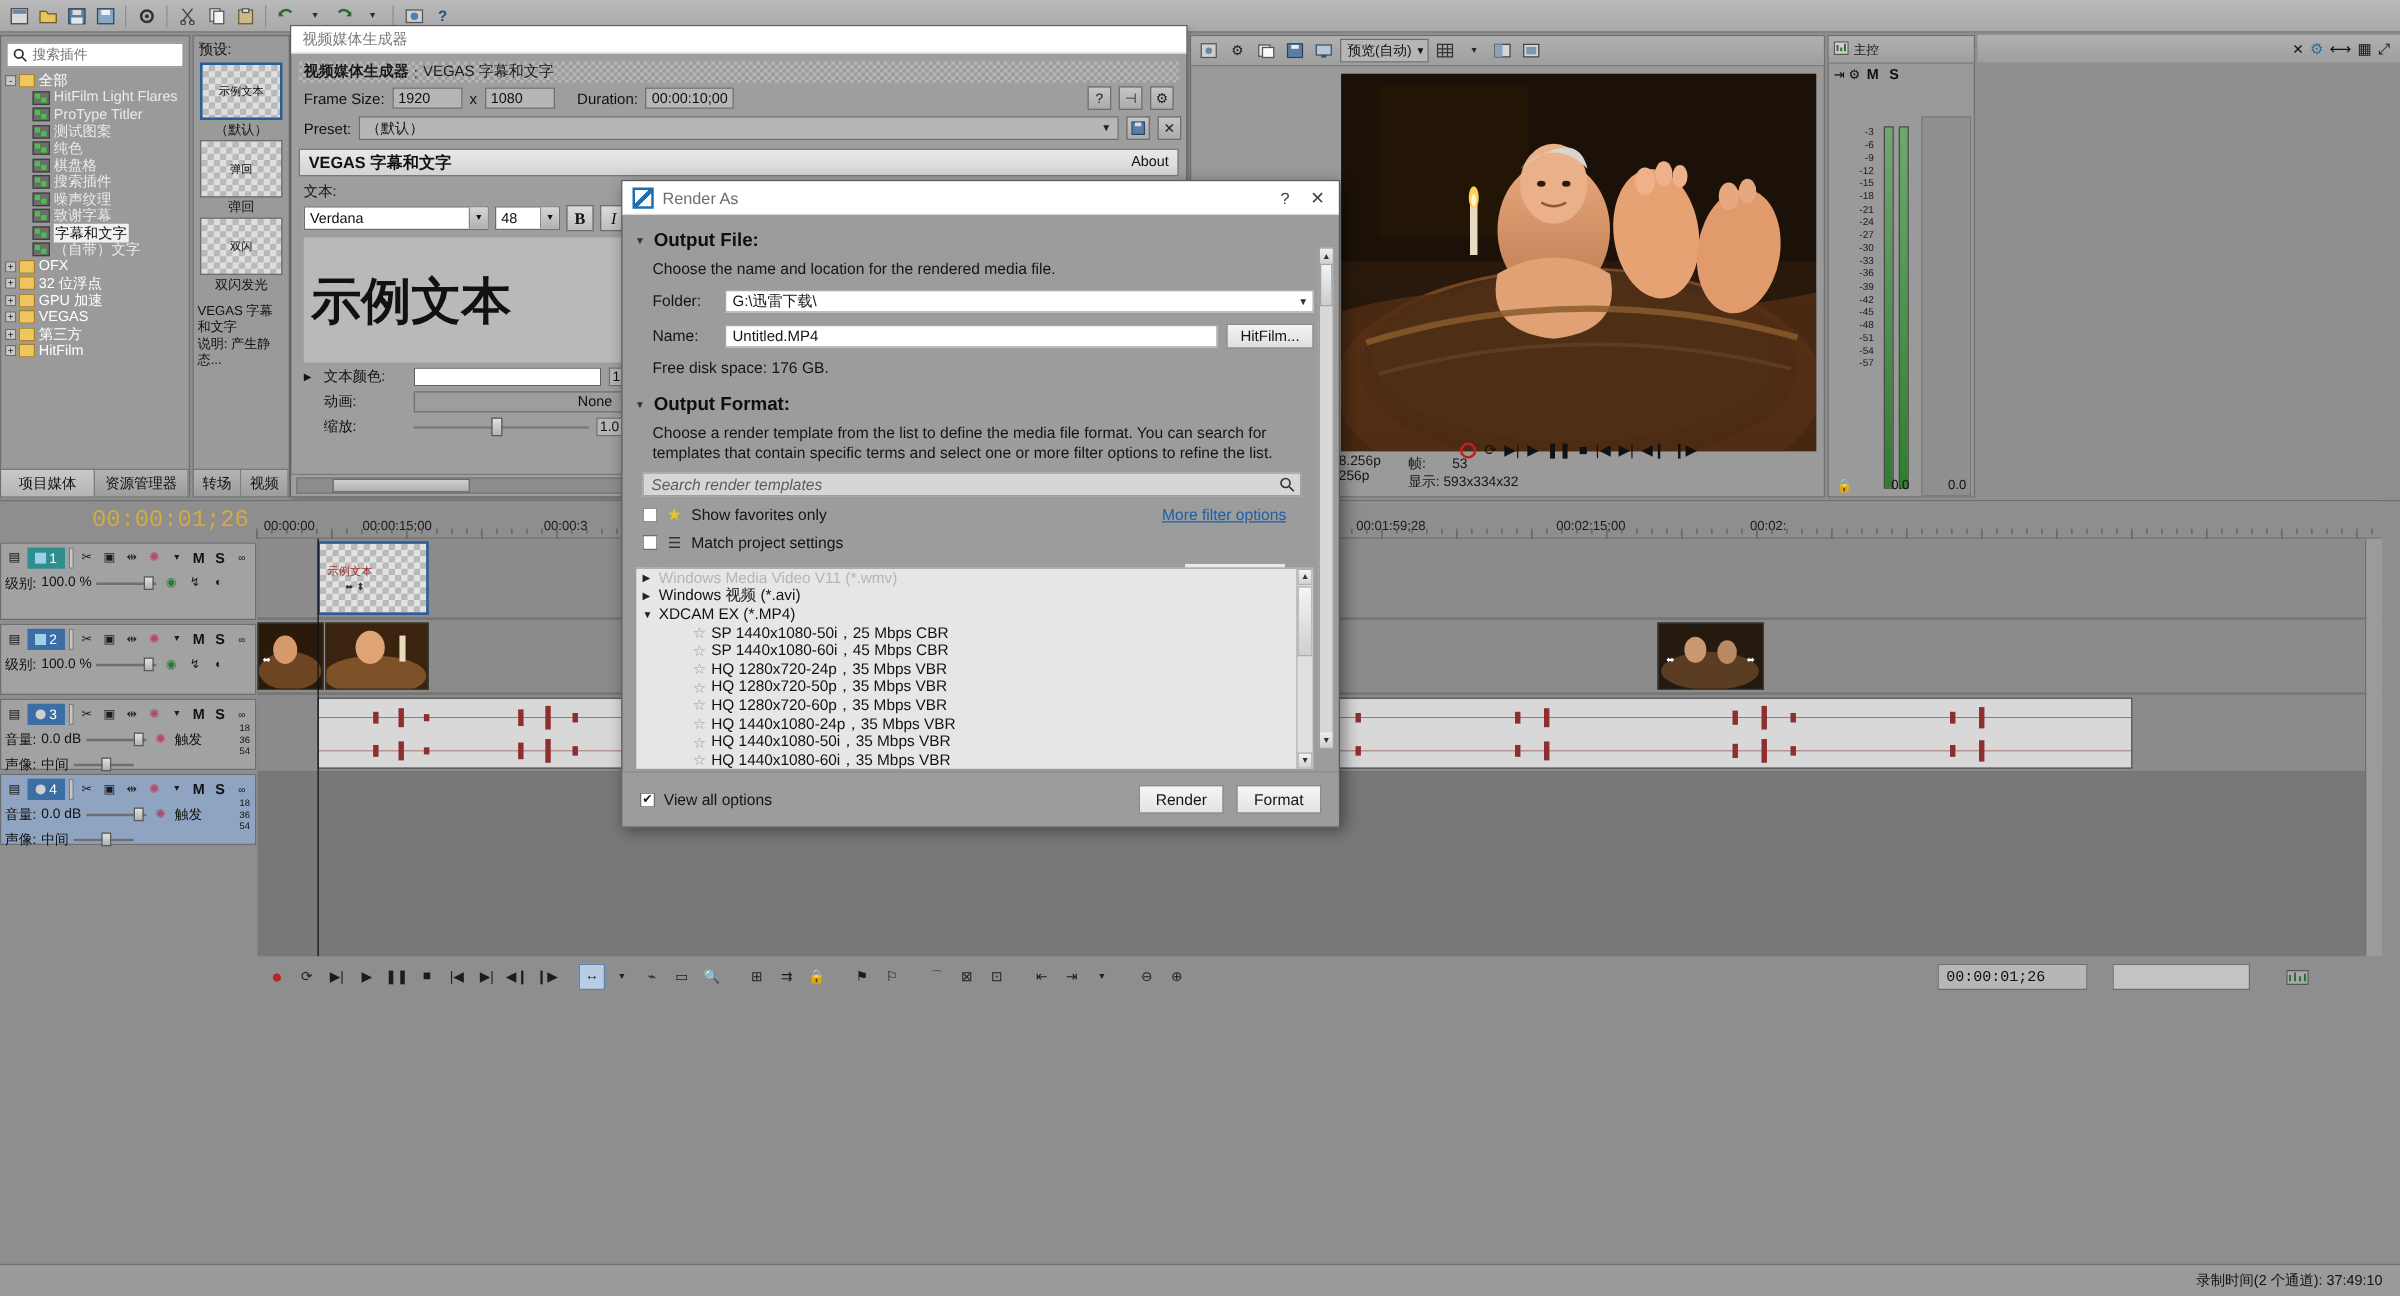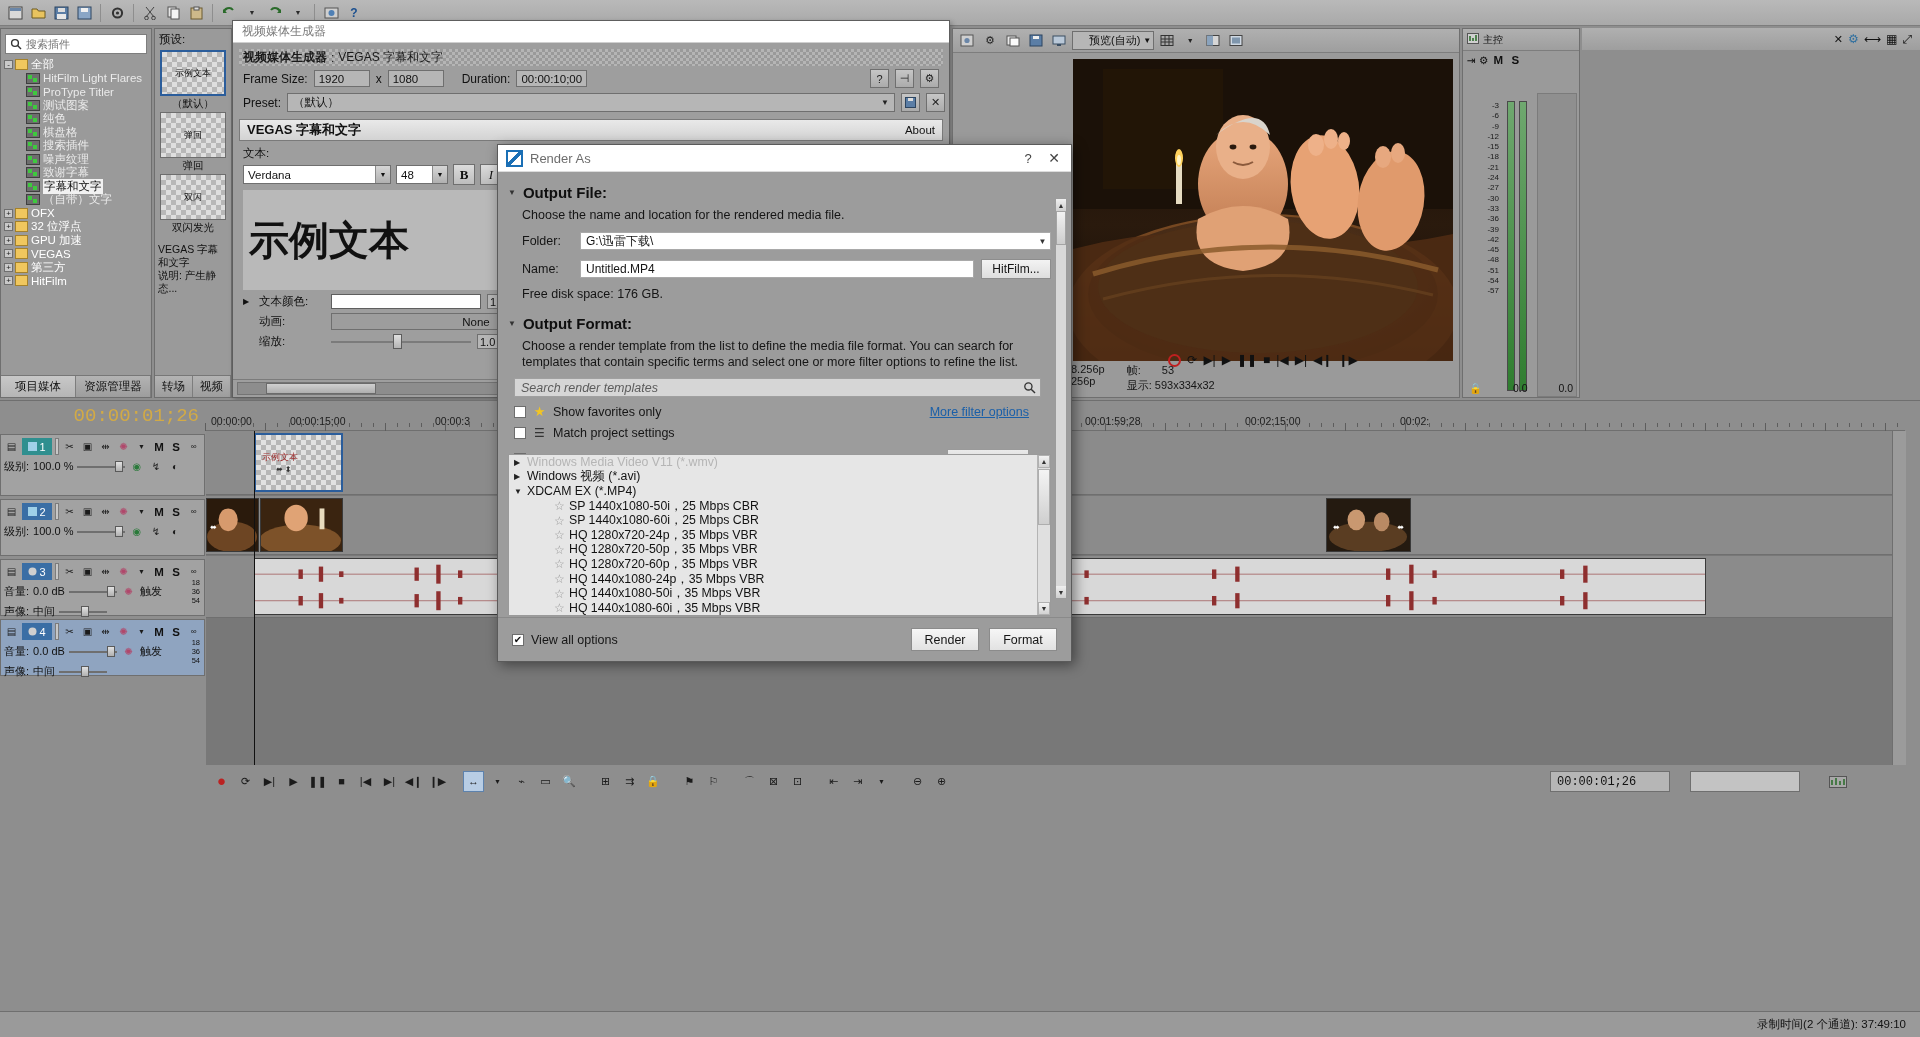--- a/index.html
+++ b/index.html
@@ -150,21 +150,21 @@
   .hscroll .th { position:absolute; left:28px; top:0; width:110px; height:11px;
     background:linear-gradient(#d0d0d0,#aeaeae); border:1px solid #6b6b6b;}
 
   
   .preview { position:absolute; left:952px; top:28px; width:508px; height:370px;
     background:#9a9a9a; border:1px solid #6f6f6f; }
   .pvtools { height:24px; display:flex; align-items:center; gap:3px; padding-left:4px;
     background: linear-gradient(#b0b0b0,#9e9e9e); border-bottom:1px solid #7d7d7d;}
   .pvb { width:20px;height:20px;display:flex;align-items:center;justify-content:center;font-size:11px;color:#222;}
   .pvcombo { height:19px; background:#b6b6b6; border:1px solid #6f6f6f; font-size:11px;
-    display:flex;align-items:center; padding:0 2px 0 16px; gap:3px;}
+    display:flex;align-items:center; padding:0 2px 0 5px; gap:3px;}
   .pvvideo { position:absolute; left:120px; top:30px; width:380px; height:302px; overflow:hidden;
     background:#1d1008; }
   .pvstatus { position:absolute; bottom:4px; left:4px; right:4px; display:flex; font-size:11px;
     color:#161616; gap: 6px; }
   .pvtrans { position:absolute; bottom:26px; left:120px; width:380px; height:22px; display:flex;
     align-items:center; justify-content:center; gap:6px; color:#111; }
   .pvtrans .rec { width:13px;height:13px;border-radius:50%; border:2px solid #c02020; }
   .pvtrans span { font-size: 12px; }
 
   
@@ -1364,21 +1364,21 @@
             <div class="tl-item cat">
               <span class="tri">▼</span>
               <span>XDCAM EX (*.MP4)</span>
             </div>
             <div class="tl-item tmpl">
               <span class="star">☆</span>
               <span>SP 1440x1080-50i，25 Mbps CBR</span>
             </div>
             <div class="tl-item tmpl">
               <span class="star">☆</span>
-              <span>SP 1440x1080-60i，25 Mbps CBR</span>
+              <span>SP 1440x1080-60i，45 Mbps CBR</span>
             </div>
             <div class="tl-item tmpl">
               <span class="star">☆</span>
               <span>HQ 1280x720-24p，35 Mbps VBR</span>
             </div>
             <div class="tl-item tmpl">
               <span class="star">☆</span>
               <span>HQ 1280x720-50p，35 Mbps VBR</span>
             </div>
             <div class="tl-item tmpl">

